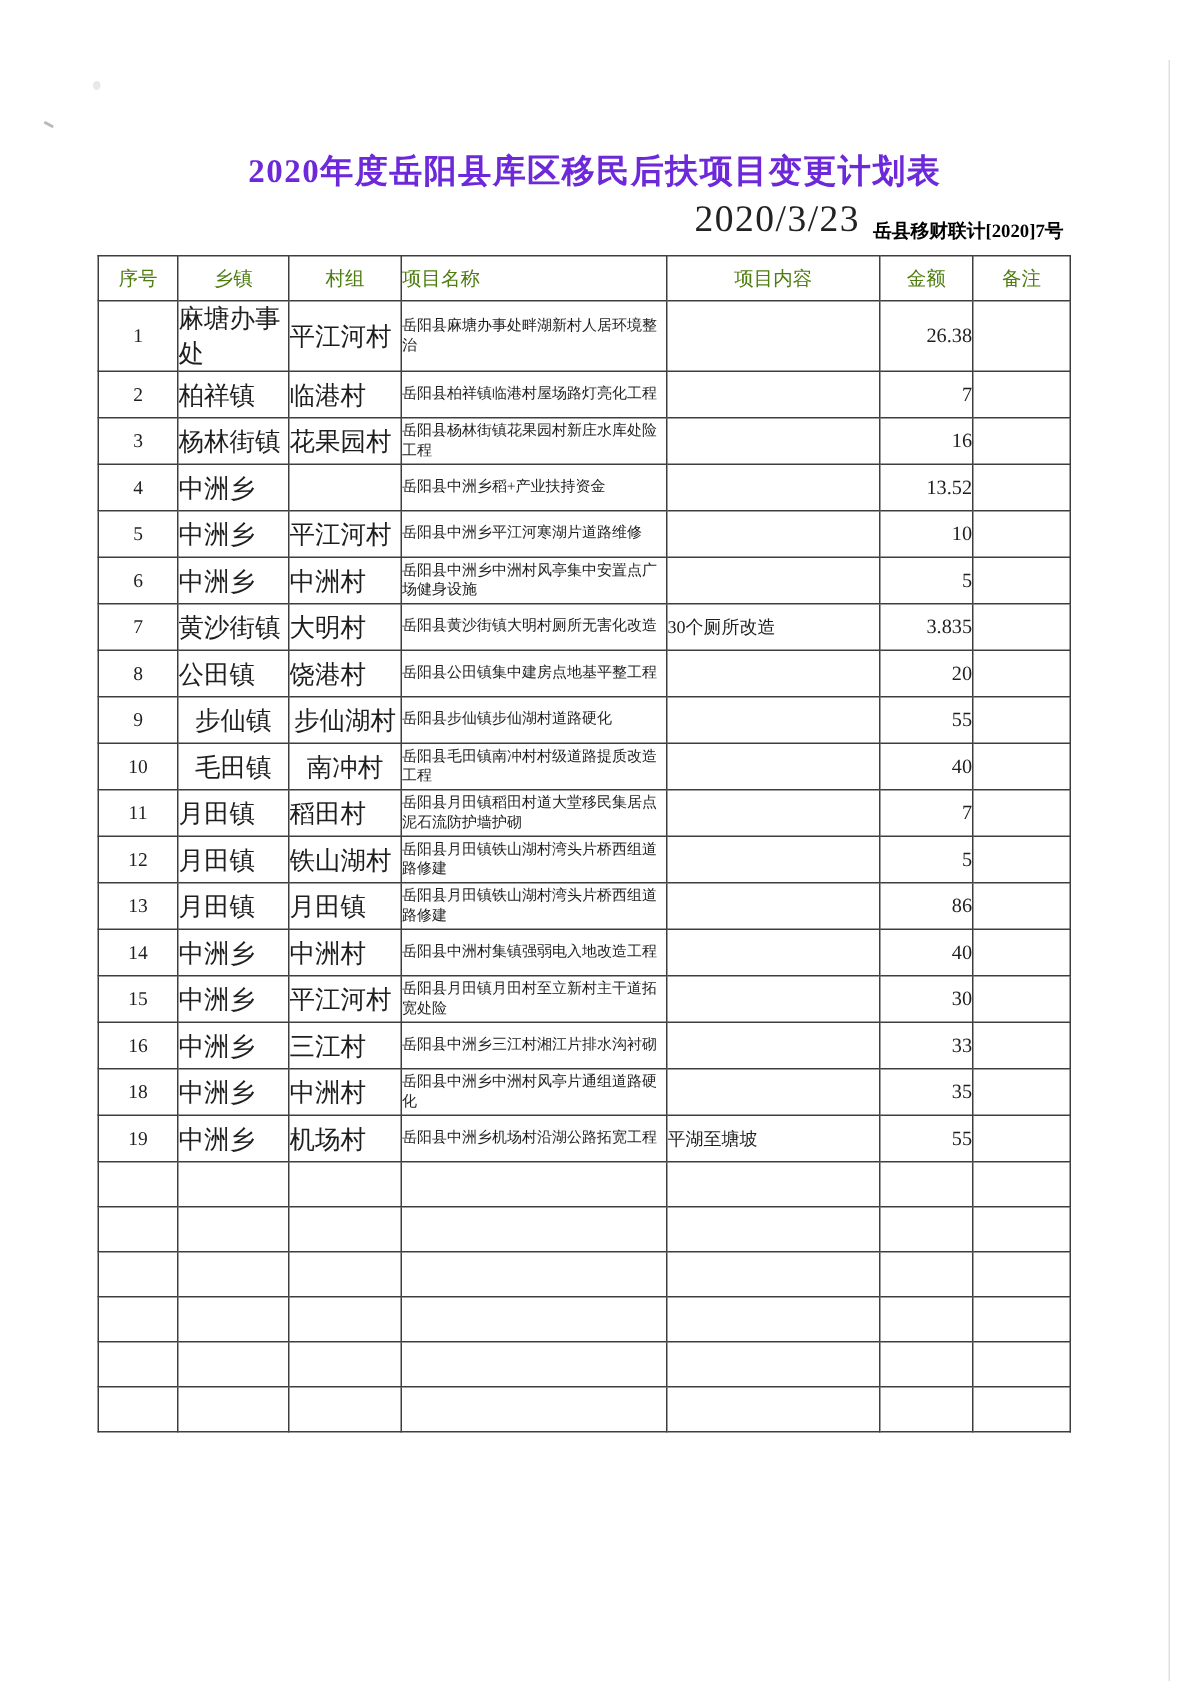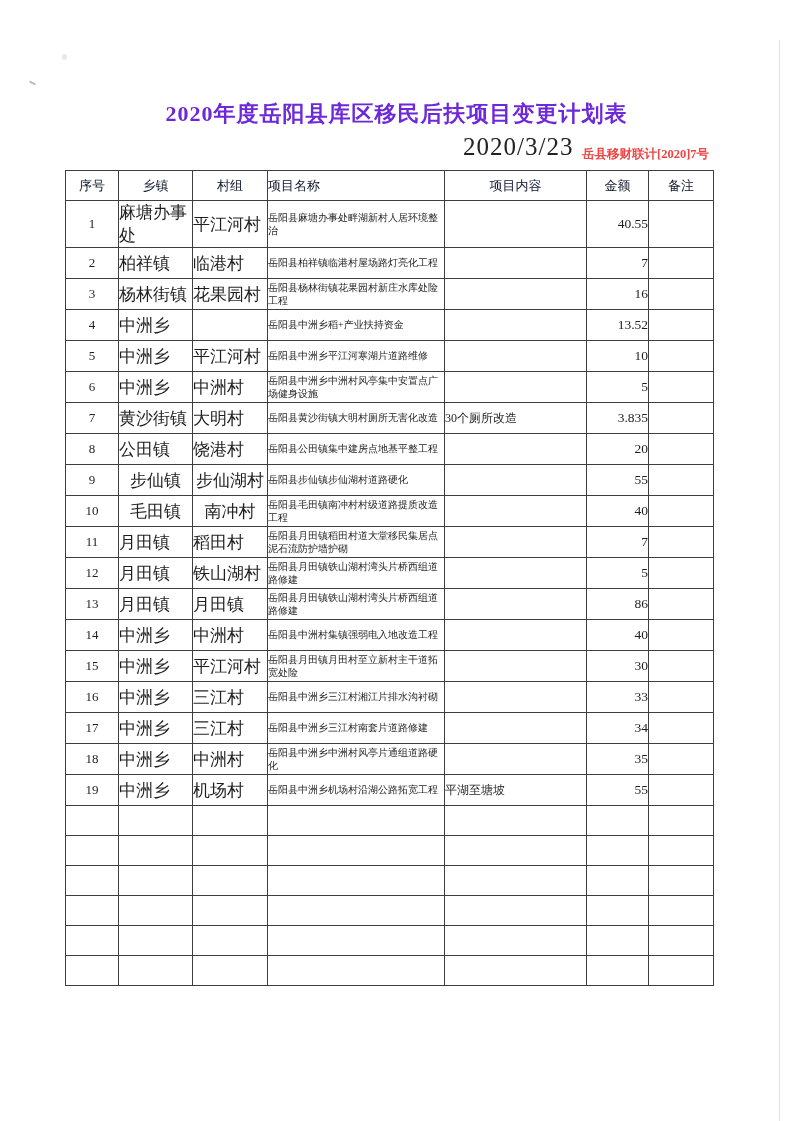--- a/index.html
+++ b/index.html
@@ -29,37 +29,37 @@
     position: absolute; left: 0; top: 99px; width: 100%;
     text-align: center; font-size: 22px; font-weight: 700; letter-spacing: 1px;
     color: #6d28d9;
   }
   .date {
     position: absolute; left: 463px; top: 133px;
     font-size: 25px; color: #222; letter-spacing: 1px;
   }
   .doc-number {
     position: absolute; left: 582px; top: 146px;
-    font-size: 12.5px; font-weight: 700; color: #ef4444; letter-spacing: 0px;
+    font-size: 12.5px; font-weight: 700; color: #000000; letter-spacing: 0px;
   }
   table.main {
     position: absolute; left: 65px; top: 170px;
     width: 648px; border-collapse: collapse; table-layout: fixed;
   }
   table.main th, table.main td {
     border: 1px solid #3e3e3e;
     overflow: hidden;
     vertical-align: middle;
     padding: 0;
     background: transparent;
   }
   thead tr { height: 30px; }
   tbody tr { height: 31px; }
   tbody tr.empty-row { height: 30px; }
-  th { font-weight: 400; font-size: 13px; color: #0f172a; text-align: center; }
+  th { font-weight: 400; font-size: 13px; color: #4d7c0f; text-align: center; }
   th.col-project { text-align: left; padding-left: 5px; }
   td.col-no { text-align: center; font-size: 13px; }
   td.col-township, td.col-village { text-align: left; padding-left: 6px; font-size: 17px; }
   tr.center-row td.col-township, tr.center-row td.col-village { text-align: center; padding-left: 0; }
   td.col-project {
     text-align: left; padding: 2px 4px; font-size: 10px; line-height: 13.5px;
   }
   td.col-content { text-align: left; padding-left: 5px; font-size: 12px; }
   td.col-amount {
     text-align: right; padding-right: 5px; font-size: 13.5px;
@@ -101,21 +101,21 @@
           <th class="col-remark">备注</th>
         </tr>
     </thead>
     <tbody>
         <tr>
           <td class="col-no">1</td>
           <td class="col-township">麻塘办事处</td>
           <td class="col-village">平江河村</td>
           <td class="col-project">岳阳县麻塘办事处畔湖新村人居环境整治</td>
           <td class="col-content"></td>
-          <td class="col-amount">40.55</td>
+          <td class="col-amount">26.38</td>
           <td class="col-remark"></td>
         </tr>
         <tr>
           <td class="col-no">2</td>
           <td class="col-township">柏祥镇</td>
           <td class="col-village">临港村</td>
           <td class="col-project">岳阳县柏祥镇临港村屋场路灯亮化工程</td>
           <td class="col-content"></td>
           <td class="col-amount">7</td>
           <td class="col-remark"></td>
@@ -240,29 +240,20 @@
         <tr>
           <td class="col-no">16</td>
           <td class="col-township">中洲乡</td>
           <td class="col-village">三江村</td>
           <td class="col-project">岳阳县中洲乡三江村湘江片排水沟衬砌</td>
           <td class="col-content"></td>
           <td class="col-amount">33</td>
           <td class="col-remark"></td>
         </tr>
         <tr>
-          <td class="col-no">17</td>
-          <td class="col-township">中洲乡</td>
-          <td class="col-village">三江村</td>
-          <td class="col-project">岳阳县中洲乡三江村南套片道路修建</td>
-          <td class="col-content"></td>
-          <td class="col-amount">34</td>
-          <td class="col-remark"></td>
-        </tr>
-        <tr>
           <td class="col-no">18</td>
           <td class="col-township">中洲乡</td>
           <td class="col-village">中洲村</td>
           <td class="col-project">岳阳县中洲乡中洲村风亭片通组道路硬化</td>
           <td class="col-content"></td>
           <td class="col-amount">35</td>
           <td class="col-remark"></td>
         </tr>
         <tr>
           <td class="col-no">19</td>

